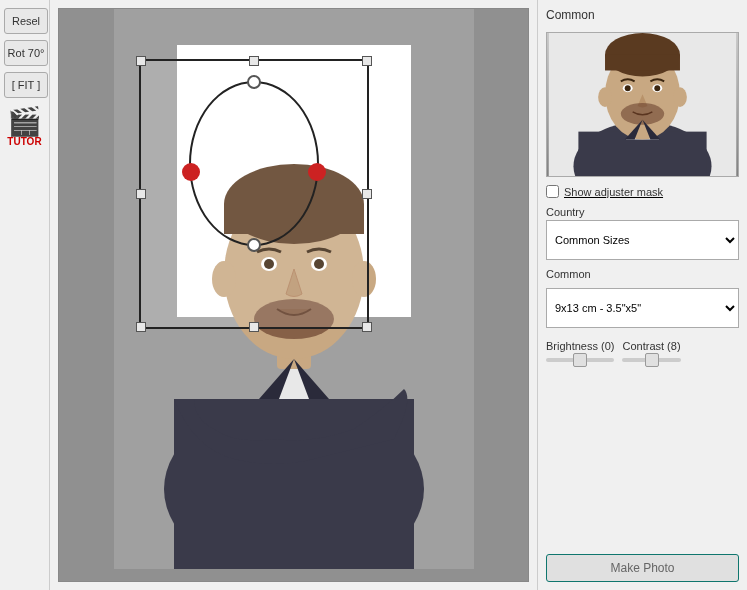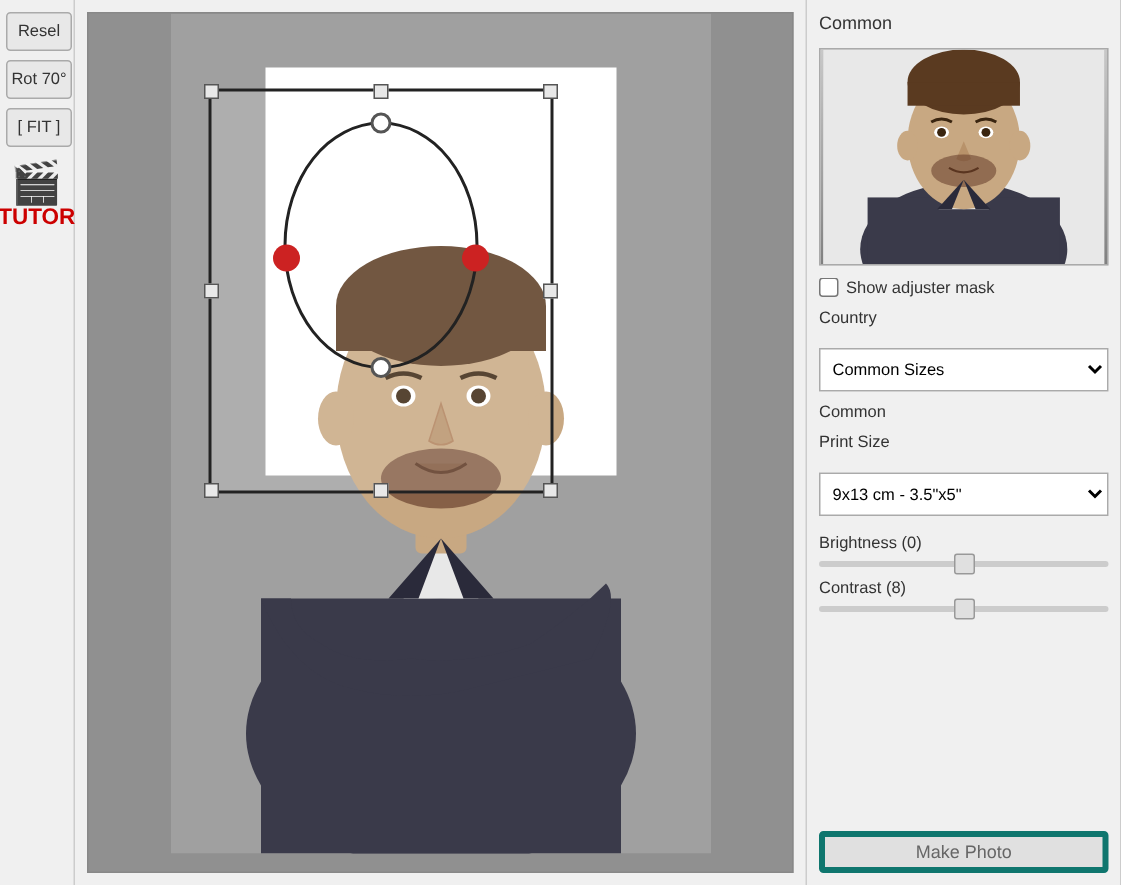--- a/index.html
+++ b/index.html
@@ -43,21 +43,21 @@
       cursor: pointer;
       margin-top: 4px;
     }
     .tutor-icon {
       font-size: 28px;
       line-height: 1;
     }
     .tutor-label {
       color: #cc0000;
       font-weight: bold;
-      font-size: 15px;
+      font-size: 10px;
     }
 
     
     .main-area {
       flex: 1;
       padding: 8px;
       display: flex;
       align-items: stretch;
     }
     .image-canvas {
@@ -180,55 +180,56 @@
       width: 100%;
       height: 100%;
       background: linear-gradient(180deg, #c8c8c8 0%, #a0a0a0 60%, #808080 100%);
       position: relative;
     }
 
     .show-mask-row {
       display: flex;
       align-items: center;
       gap: 5px;
+      text-decoration: underline;
     }
     .show-mask-row input[type="checkbox"] {
       cursor: pointer;
     }
     .show-mask-label {
       font-size: 11px;
       color: #333;
     }
 
     .field-group {
       display: flex;
       flex-direction: column;
-      gap: 14px;
+      gap: 2px;
     }
     .field-label {
       font-size: 11px;
       color: #333;
       font-weight: normal;
     }
     .field-select {
       width: 100%;
-      height: 29px;
+      height: 40px;
       font-size: 11px;
       border: 1px solid #aaa;
       background: #fff;
       padding: 0 4px;
       cursor: pointer;
       appearance: auto;
     }
 
     .slider-section {
       display: flex;
-      flex-direction: column;
       gap: 8px;
       margin-top: 4px;
+      align-items: flex-end;
     }
     .slider-row {
       display: flex;
       flex-direction: column;
       gap: 2px;
     }
     .slider-label {
       font-size: 11px;
       color: #333;
     }
@@ -250,21 +251,21 @@
       top: -5px;
       left: 50%;
       transform: translateX(-50%);
       cursor: pointer;
     }
 
     .make-photo-btn {
       width: 100%;
       height: 28px;
       background: #e0e0e0;
-      border: 4px solid #0f766e;
+      border: 1px solid #0f766e;
       border-radius: 3px;
       font-size: 12px;
       color: #666;
       cursor: pointer;
       margin-top: auto;
     }
 
     
     .figure-container {
       position: absolute;
@@ -417,21 +418,20 @@
       <option>UK</option>
       <option>Canada</option>
     </select>
   </div>
 
   <div class="field-group">
     <span class="field-label">Common</span>
   </div>
 
   <div class="field-group">
-    <span class="field-label">Print Size</span>
     <select class="field-select">
       <option>9x13 cm - 3.5"x5"</option>
       <option>10x15 cm - 4"x6"</option>
     </select>
   </div>
 
   <div class="slider-section">
     <div class="slider-row">
       <span class="slider-label">Brightness (0)</span>
       <div class="slider-track">

